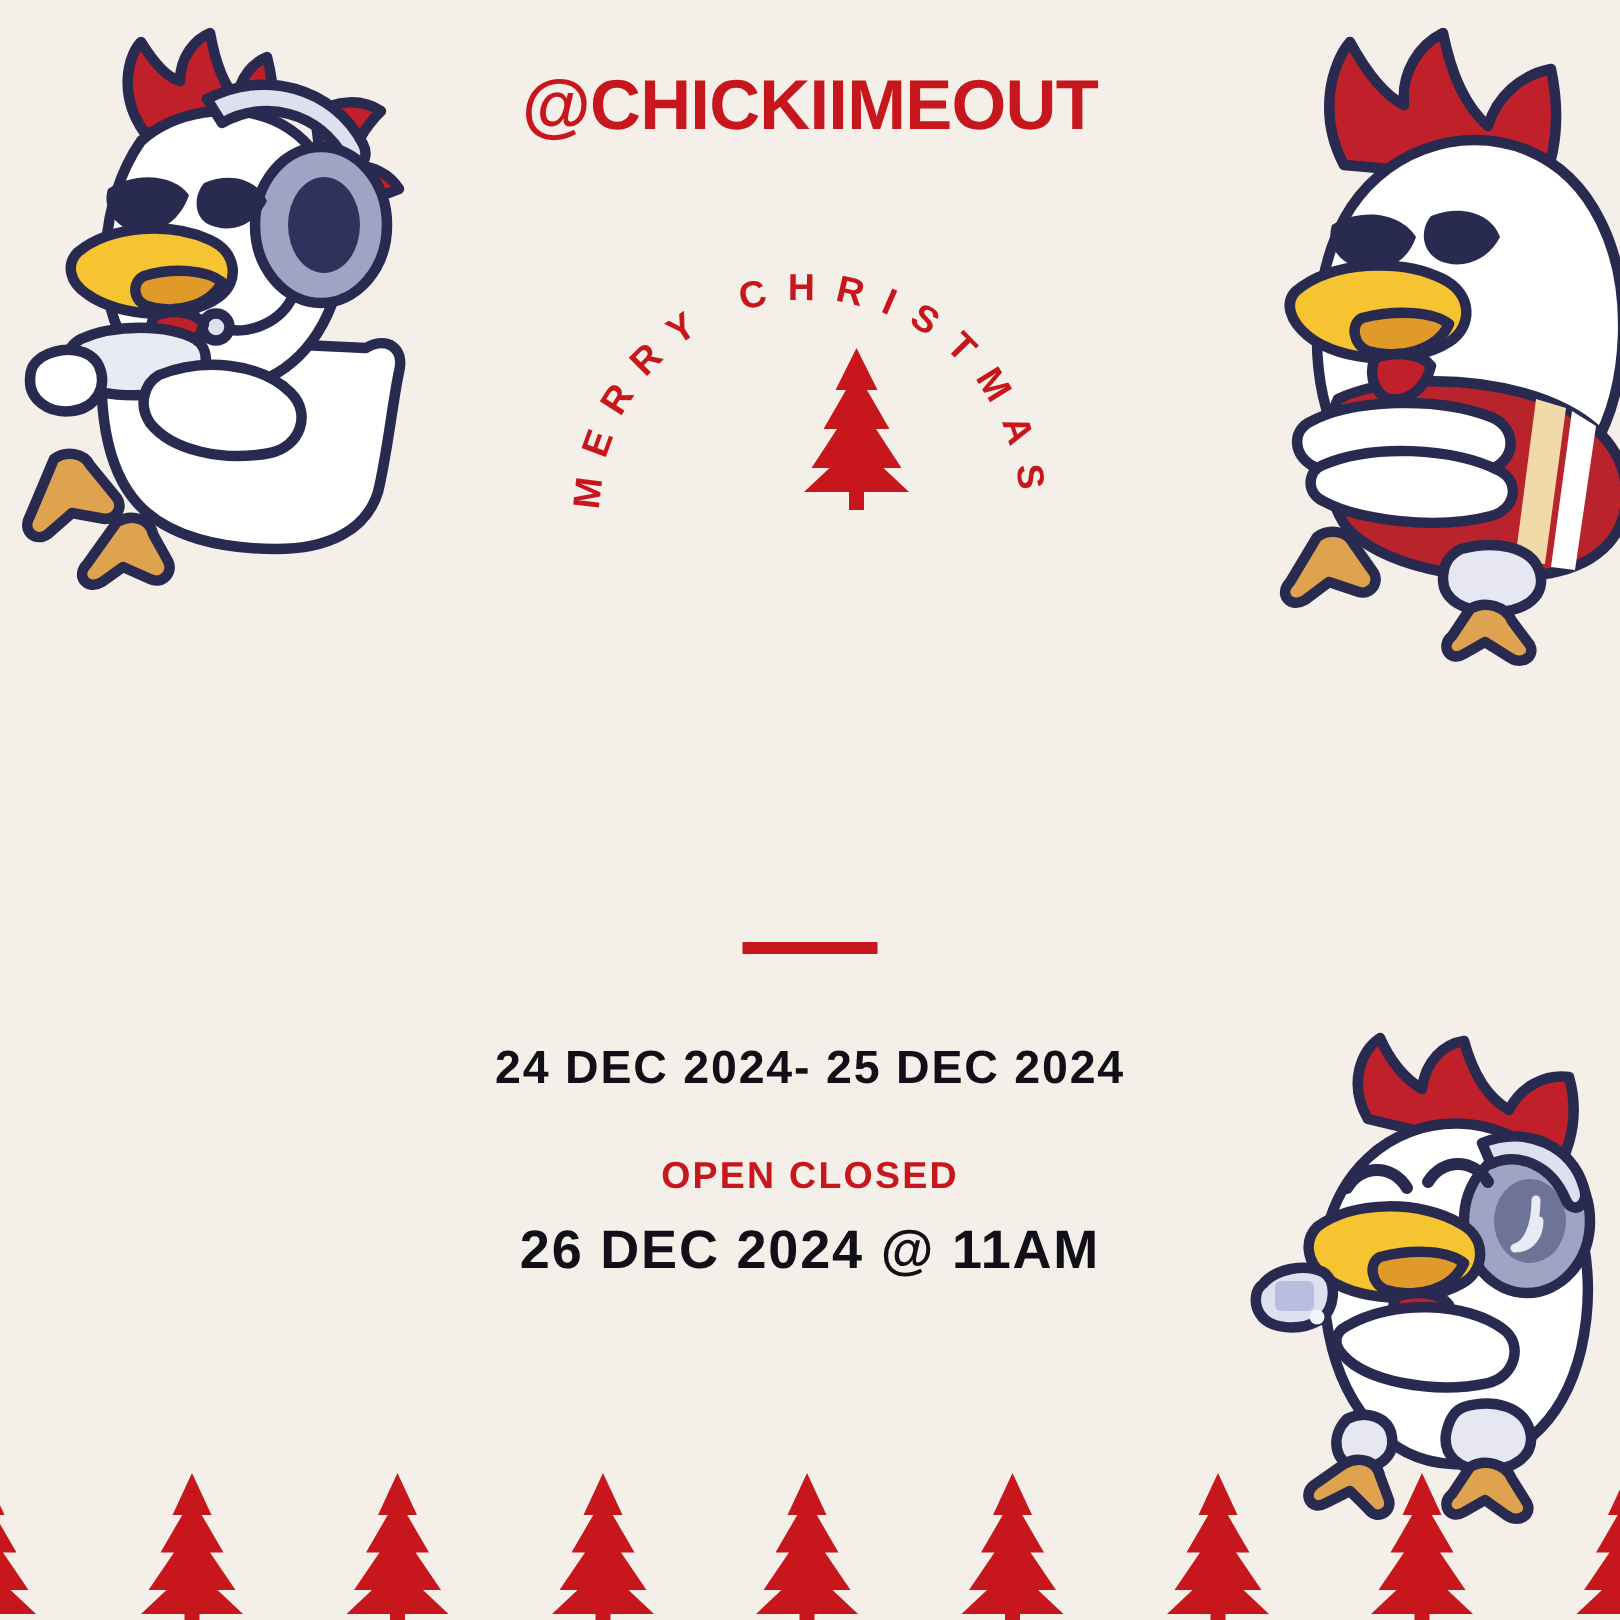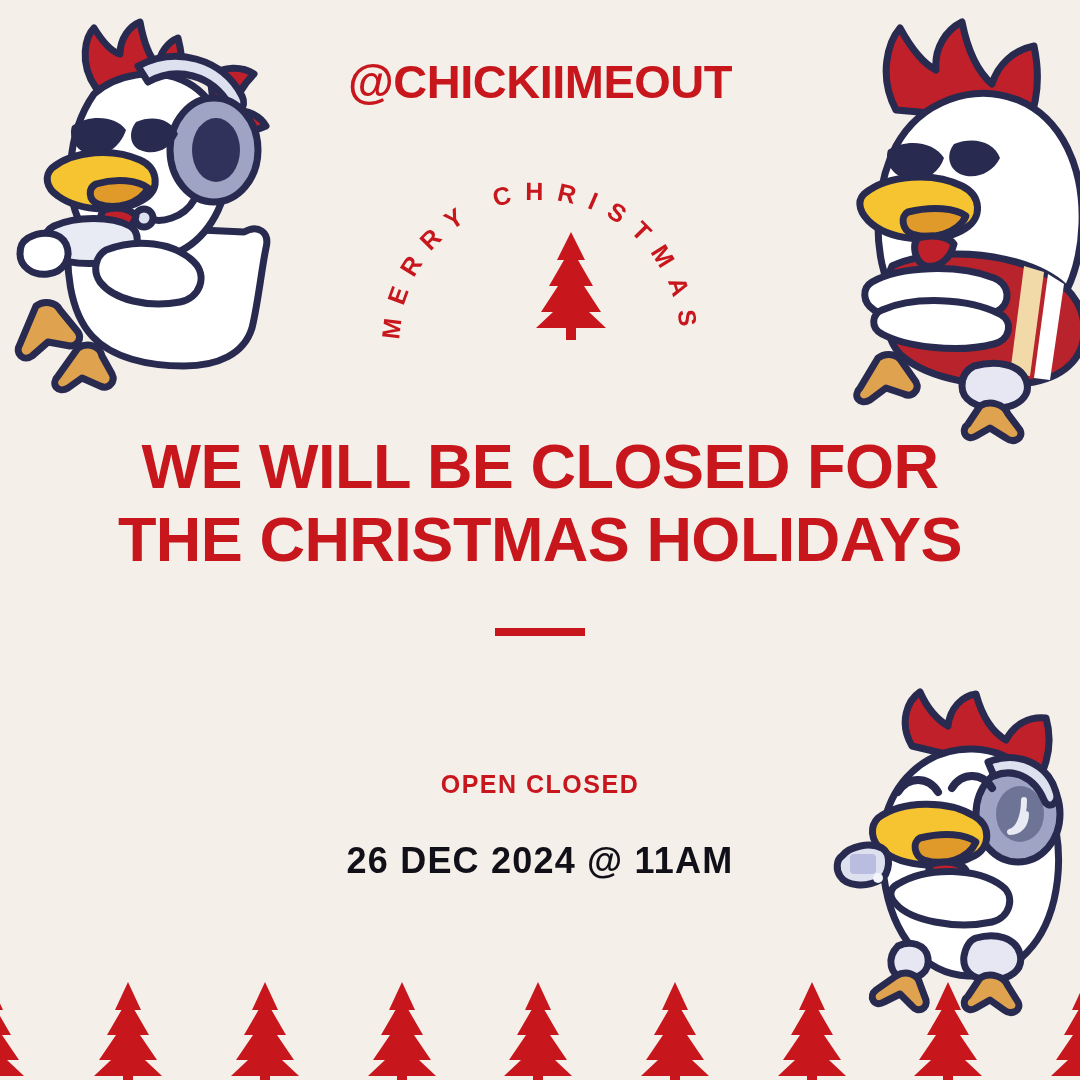--- a/index.html
+++ b/index.html
@@ -14,21 +14,20 @@
   }
 
   
   .handle{
     position:absolute;top:42px;left:0;width:1080px;
     text-align:center;
     font-size:47px;font-weight:bold;
     letter-spacing:-0.5px;
     color:#C8161D;
     font-family:"Liberation Sans", sans-serif;
-    margin-top:12px;
   }
 
   
   .arc{position:absolute;left:378px;top:128px;width:324px;height:230px;}
   .arc svg{display:block;overflow:visible;}
   .arc text{
     font-family:"Liberation Sans", sans-serif;
     font-size:25px;font-weight:bold;
     letter-spacing:13px;
     fill:#C8161D;
@@ -57,21 +56,21 @@
     font-size:31px;font-weight:bold;letter-spacing:1.2px;
   }
   .openagain{
     position:absolute;top:770px;left:0;width:1080px;
     text-align:center;color:#C8161D;
     font-size:25px;font-weight:bold;letter-spacing:1.5px;
   }
   .reopen{
     position:absolute;top:812px;left:0;width:1080px;
     text-align:center;color:#111018;
-    font-size:36px;font-weight:bold;letter-spacing:1.2px;margin-top:28px;
+    font-size:36px;font-weight:bold;letter-spacing:1.2px;
   }
 
   
   .treeborder{
     position:absolute;left:0;bottom:0;width:1080px;height:118px;
   }
   .treeborder svg{display:block;}
 
   
   .mascot{position:absolute;}
@@ -99,27 +98,24 @@
     <div class="arctree">
       <svg width="120" height="112" viewBox="0 0 120 112">
         <path fill="#C8161D" d="M60 4
           L74 32 L67 32 L82 58 L73 58 L90 84 L78 84 L95 100
           L65 100 L65 112 L55 112 L55 100 L25 100 L42 84
           L30 84 L47 58 L38 58 L53 32 L46 32 Z"></path>
       </svg>
     </div>
   </div>
 
-  <div class="headline">
-    <span>WE WILL BE CLOSED FOR</span>
-    <span class="l2">THE CHRISTMAS HOLIDAYS</span>
-  </div>
 
   <div class="divider"></div>
 
+  <div class="daterange">24 DEC 2024- 25 DEC 2024</div>
   <div class="openagain">OPEN CLOSED</div>
   <div class="reopen">26 DEC 2024 @ 11AM</div>
 
   <div class="mascot" id="m-gamer">
     <svg viewBox="0 0 285 370">
       <g stroke="#282A50" stroke-width="7" stroke-linejoin="round" stroke-linecap="round">
 
         <path fill="#C0202A" d="M88 70 C70 44 78 18 86 10 C96 26 104 34 112 36
           C112 20 122 8 132 4 C136 26 142 40 150 48 C152 34 160 24 170 20
           C176 44 176 62 166 78 Z"></path>

